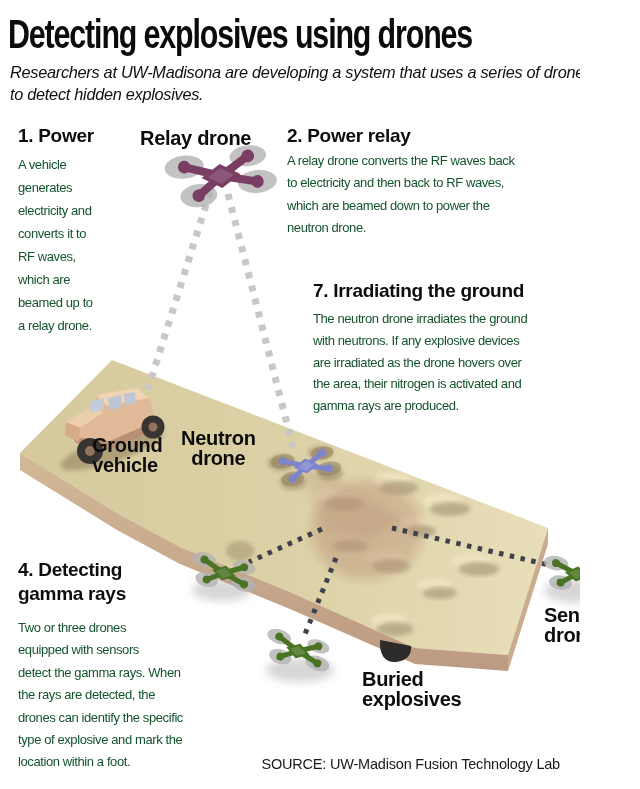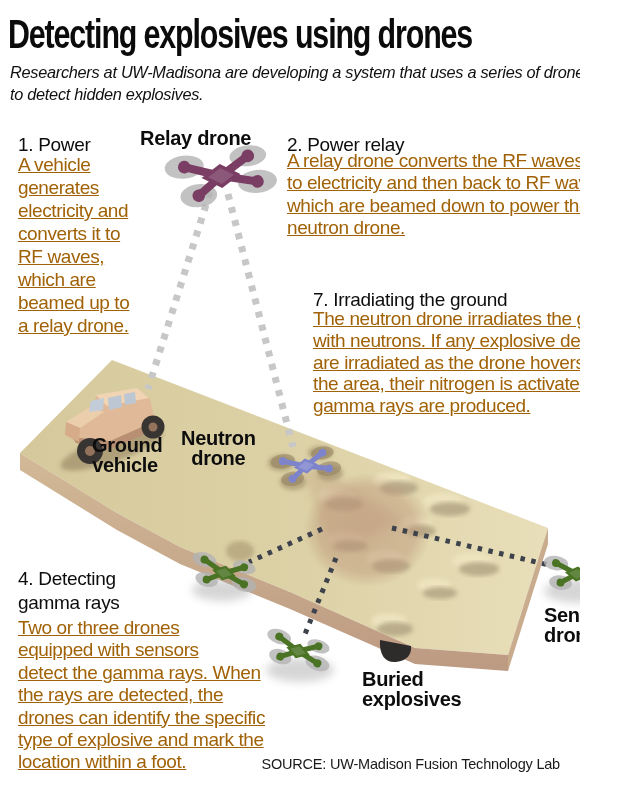--- a/index.html
+++ b/index.html
@@ -11,22 +11,22 @@
   .abs { position:absolute; }
   #title {
     left:8px; top:12px; font-size:40px; font-weight:bold; letter-spacing:-1.5px;
     transform:scaleX(0.76); transform-origin:left top; white-space:nowrap; color:#0b0b0b;
   }
   #subtitle {
     left:10px; top:62px; font-size:17px; font-style:italic; line-height:21.5px;
     letter-spacing:-0.3px; transform:scaleX(0.96); transform-origin:left top;
     white-space:pre-line; width:640px; color:#101010;
   }
-  .step-h { font-size:19px; font-weight:normal; letter-spacing:-0.3px; line-height:24px; white-space:pre-line; color:#0d0d0d;margin-top:9px; }
-  .step-b { font-size:19px; letter-spacing:-0.4px; color:#a16207; white-space:pre-line;text-decoration:underline; }
+  .step-h { font-size:19px; font-weight:bold; letter-spacing:-0.3px; line-height:24px; white-space:pre-line; color:#0d0d0d; }
+  .step-b { font-size:13px; letter-spacing:-0.4px; color:#14532d; white-space:pre-line; }
   #s1h { left:18px; top:124px; }
   #s1b { left:18px; top:153px; line-height:23px; width:175px; }
   #s2h { left:287px; top:124px; }
   #s2b { left:287px; top:150px; line-height:22.4px; width:350px; }
   #s3h { left:313px; top:279px; }
   #s3b { left:313px; top:308px; line-height:21.8px; width:340px; }
   #s4h { left:18px; top:558px; }
   #s4b { left:18px; top:617px; line-height:22.4px; width:262px; }
   .lbl { font-weight:bold; font-size:20px; line-height:19.5px; letter-spacing:-0.3px; white-space:pre-line; color:#0d0d0d; }
   #lbl-relay   { left:140px; top:129px; width:120px; }

